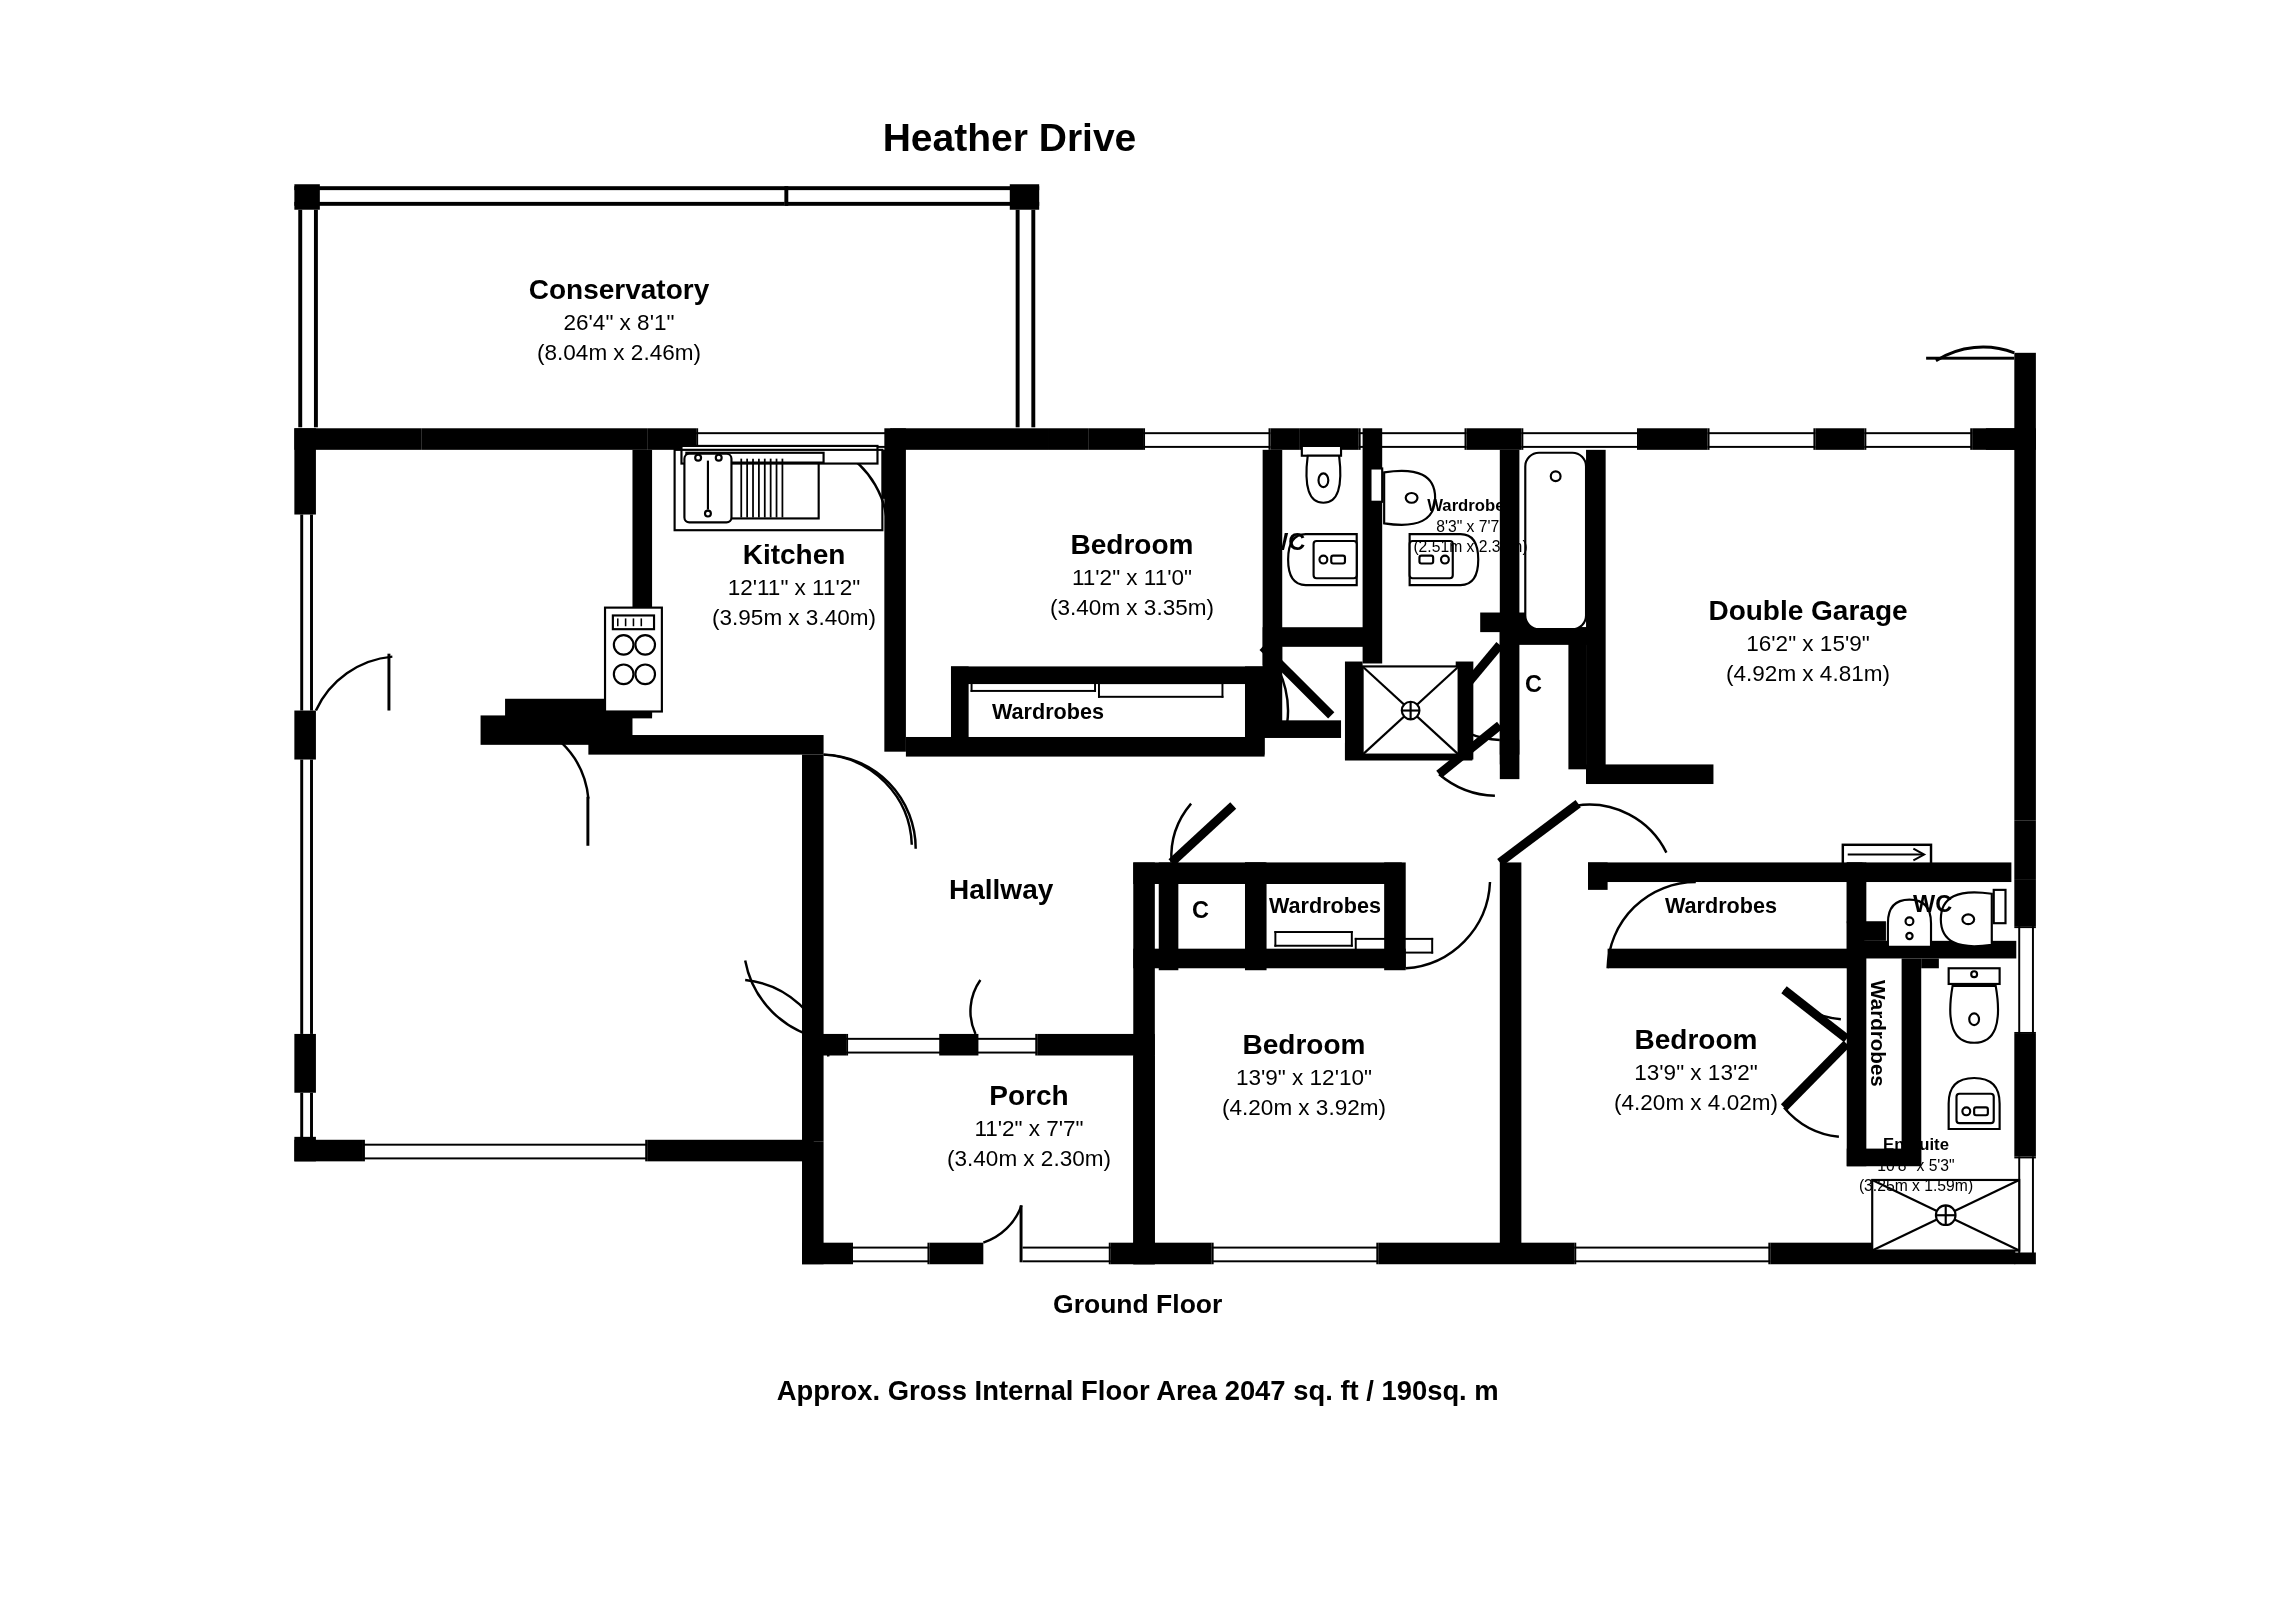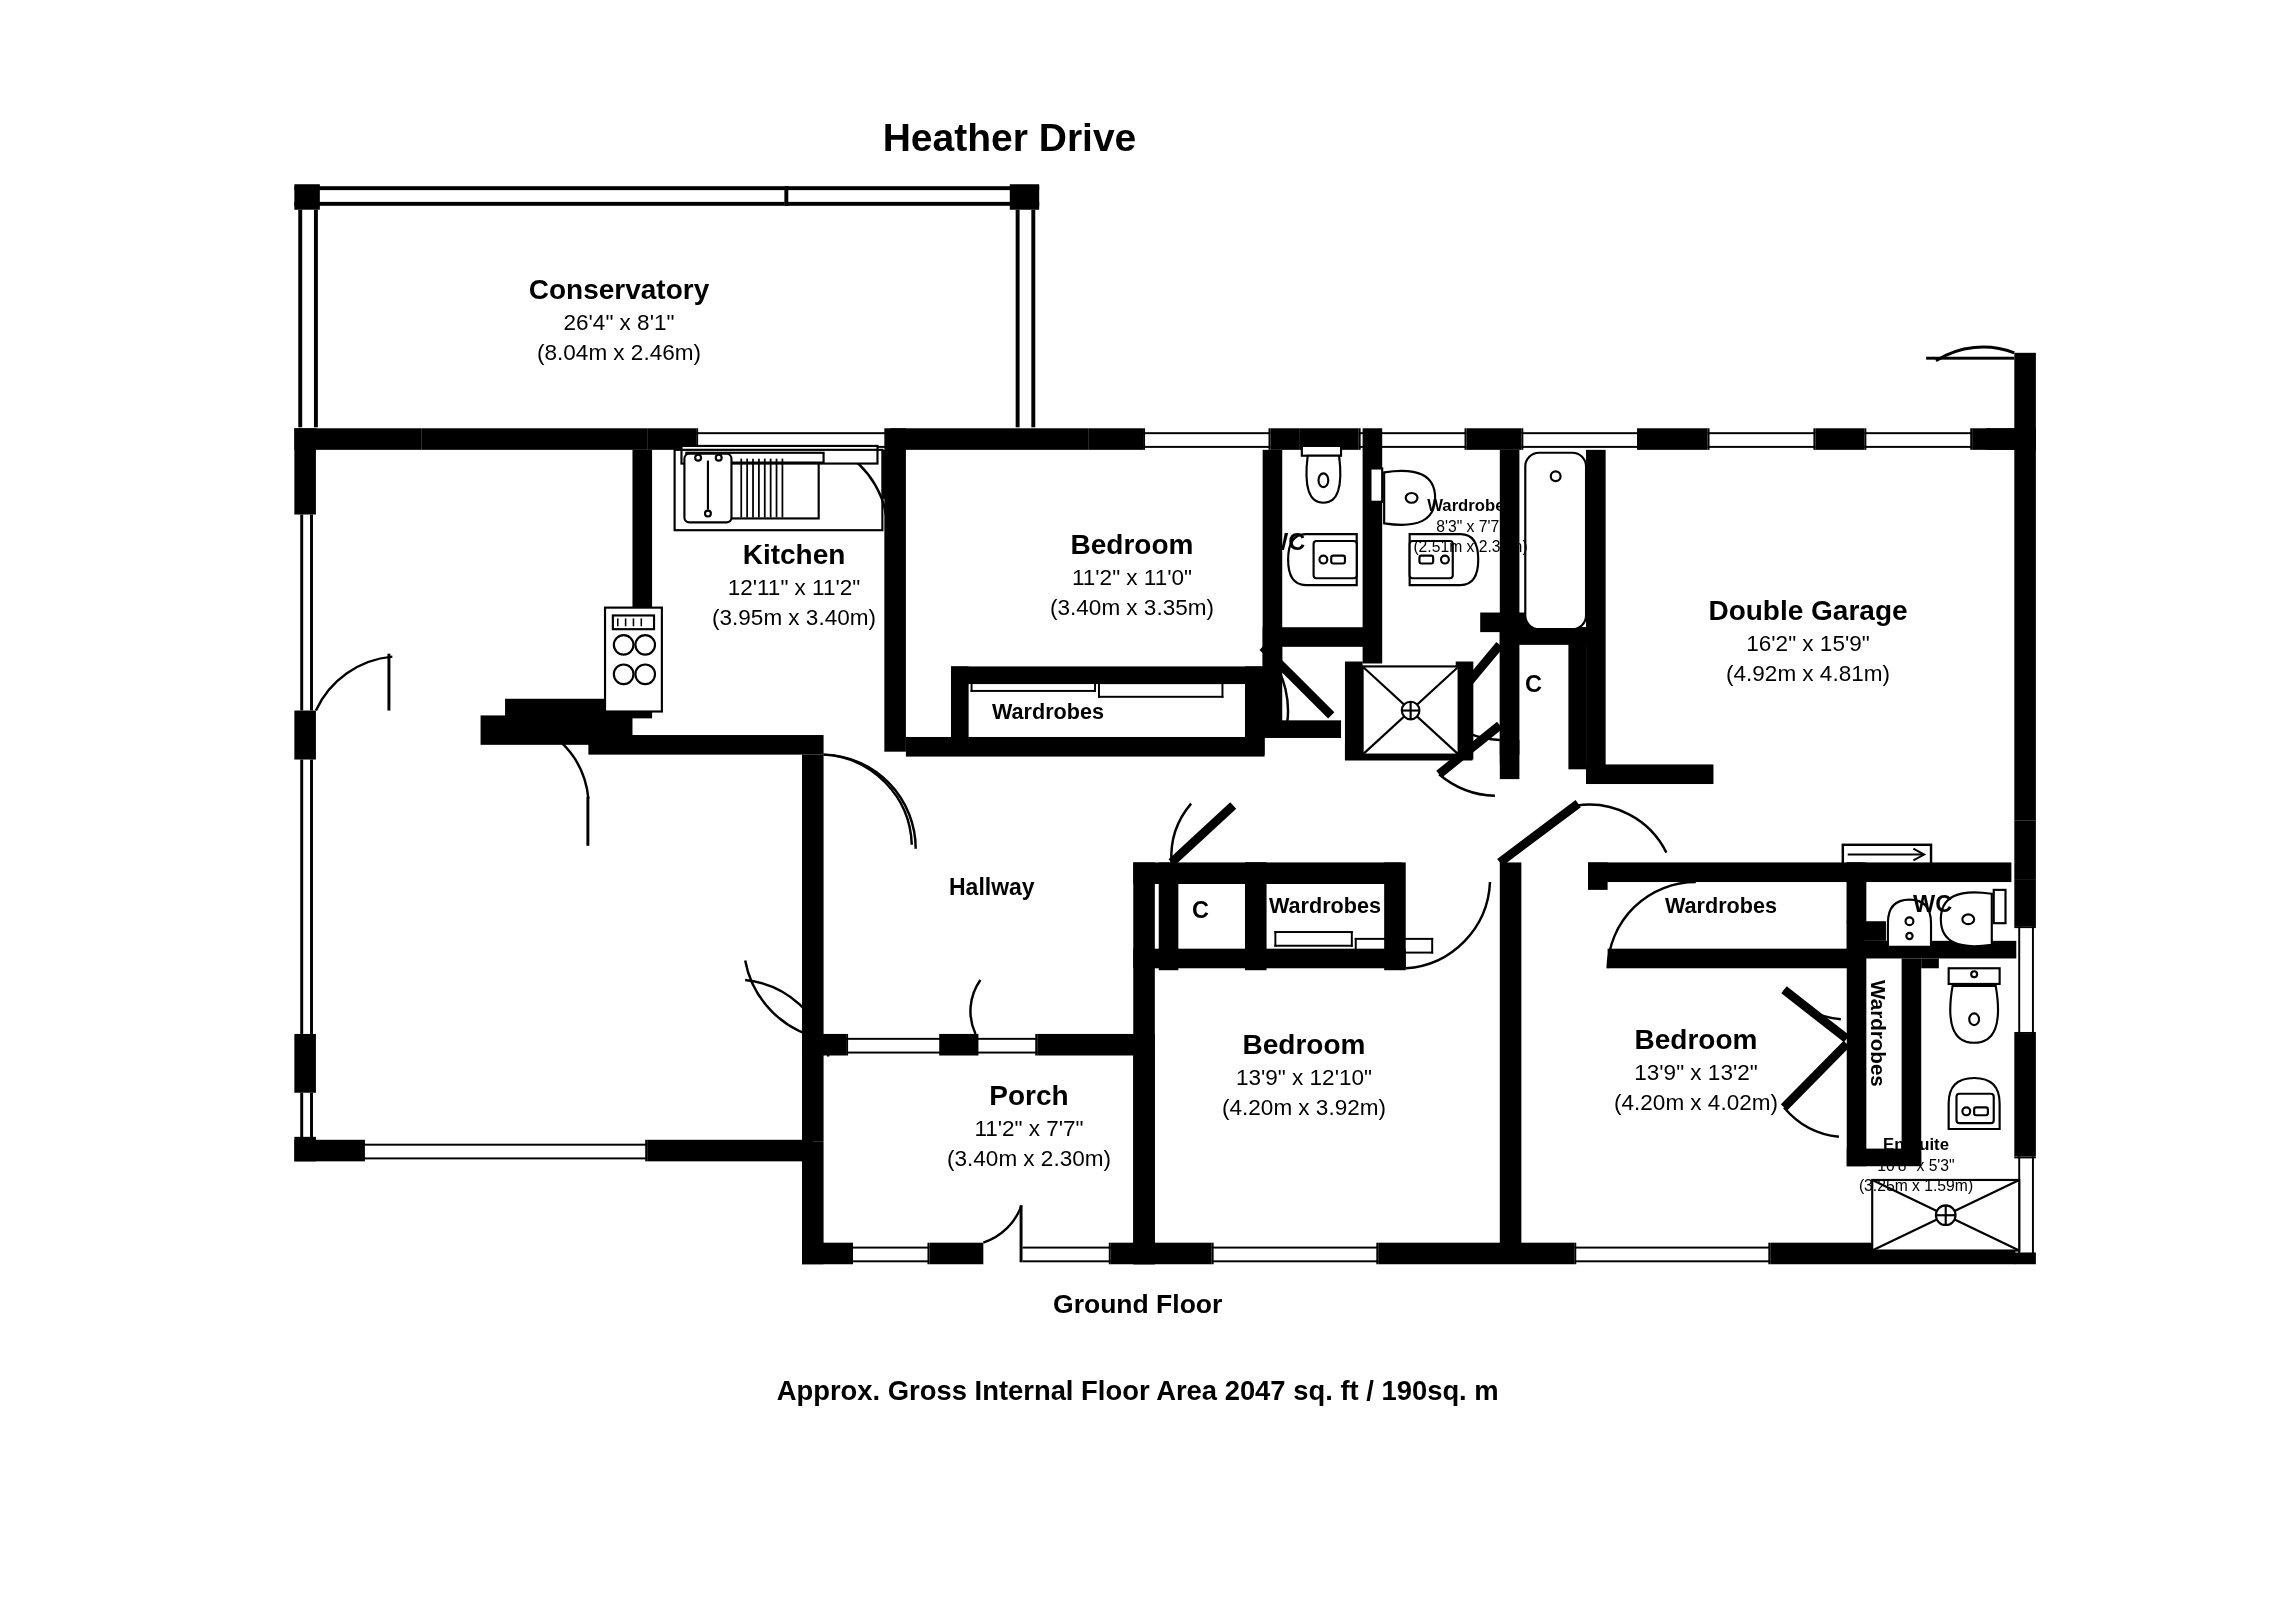--- a/index.html
+++ b/index.html
@@ -488,21 +488,21 @@
 
   <div class="tiny-label" style="left:1266px; top:529px; font-size:23.5px;">WC</div>
 
   <div class="room-label" style="left:1661px; top:593px; width:294px;">
     <span class="rn">Double Garage</span>
     <span class="rd">16'2" x 15'9"</span>
     <span class="rd">(4.92m x 4.81m)</span>
   </div>
 
 
-  <div class="tiny-label" style="left:949px; top:874px; font-size:23px;">Hallway</div>
+  <div class="tiny-label" style="left:949px; top:874px; font-size:28px;">Hallway</div>
 
   <div class="room-label" style="left:887px; top:1078px; width:284px;">
     <span class="rn">Porch</span>
     <span class="rd">11'2" x 7'7"</span>
     <span class="rd">(3.40m x 2.30m)</span>
   </div>
 
   <div class="room-label" style="left:1157px; top:1027px; width:294px;">
     <span class="rn">Bedroom</span>
     <span class="rd">13'9" x 12'10"</span>

